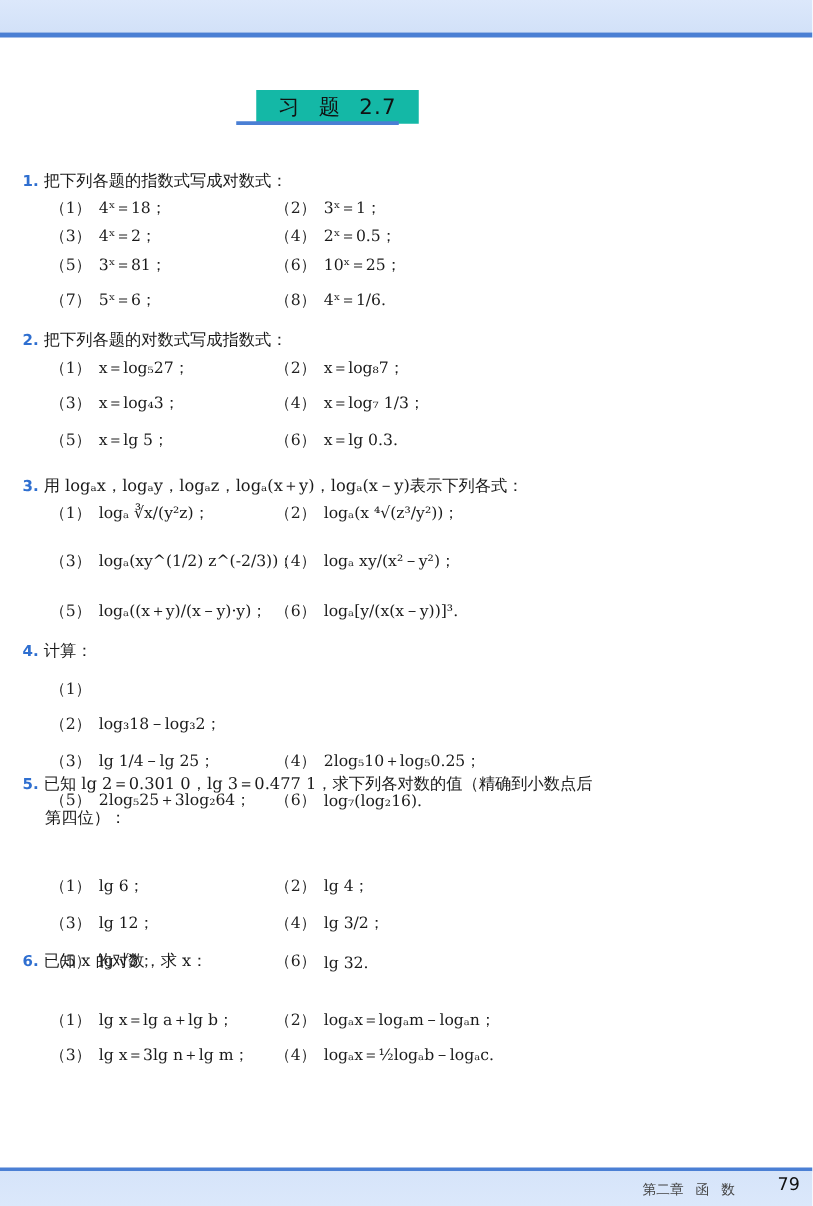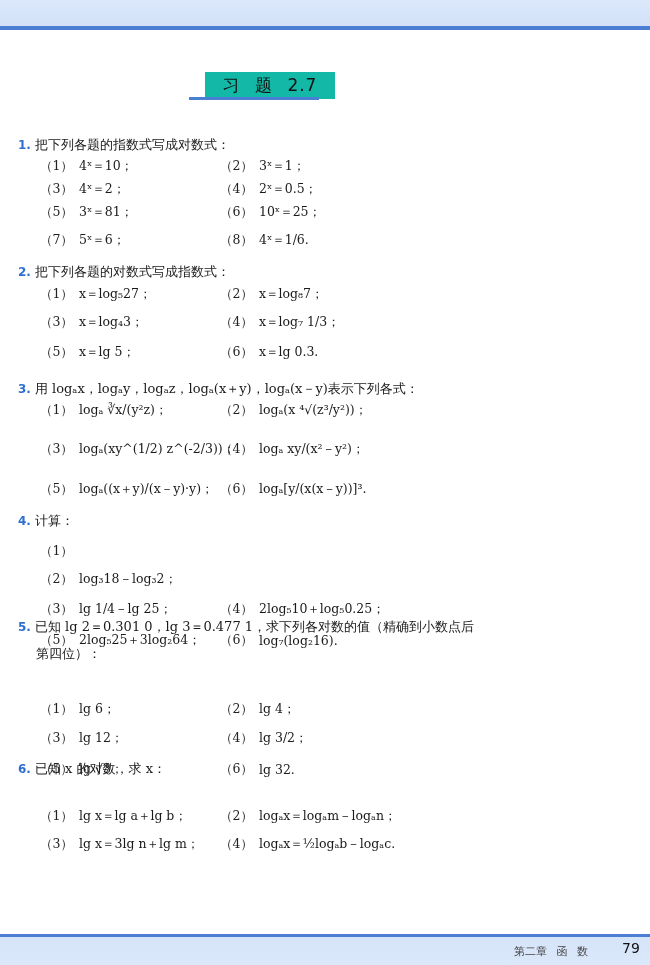--- a/index.html
+++ b/index.html
@@ -37,21 +37,21 @@
 <div class="title-box">
   <div class="title-text">习 题 2.7</div>
 </div>
 <div class="title-rule"></div>
 
 <div class="problem-head" style="top:136px">
   <span class="pnum">1.</span><span>把下列各题的指数式写成对数式：</span>
 </div>
 <div class="item col1" style="top:158px">
     <span class="lbl">（1）</span>
-    <span class="ex">4ˣ＝10；</span>
+    <span class="ex">4ˣ＝18；</span>
   </div>
 <div class="item col2" style="top:158px">
     <span class="lbl">（2）</span>
     <span class="ex">3ˣ＝1；</span>
   </div>
 <div class="item col1" style="top:181px">
     <span class="lbl">（3）</span>
     <span class="ex">4ˣ＝2；</span>
   </div>
 <div class="item col2" style="top:181px">

